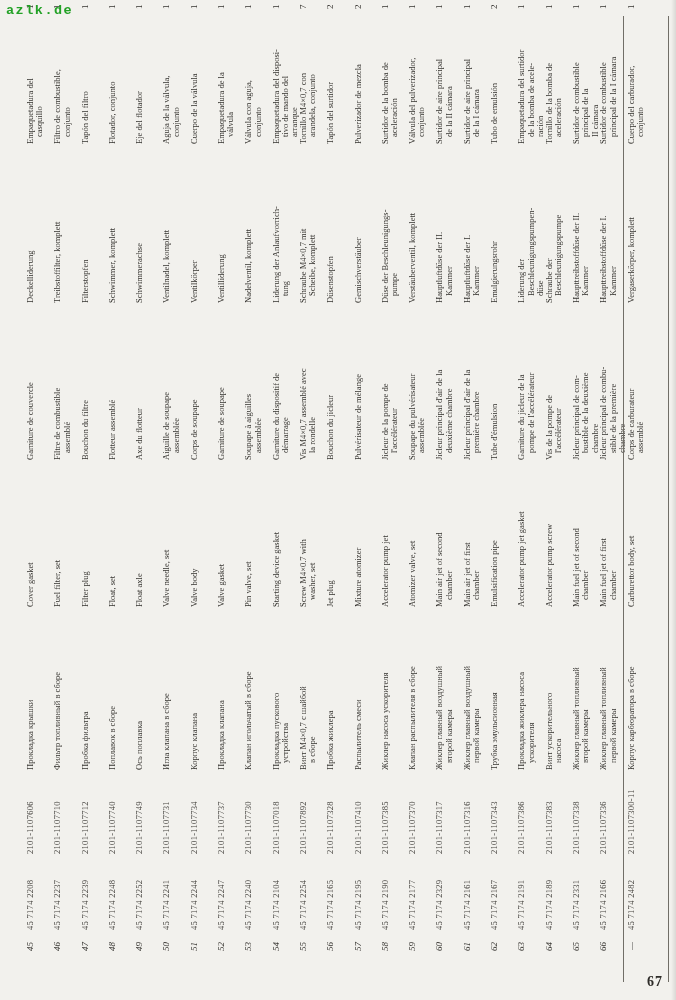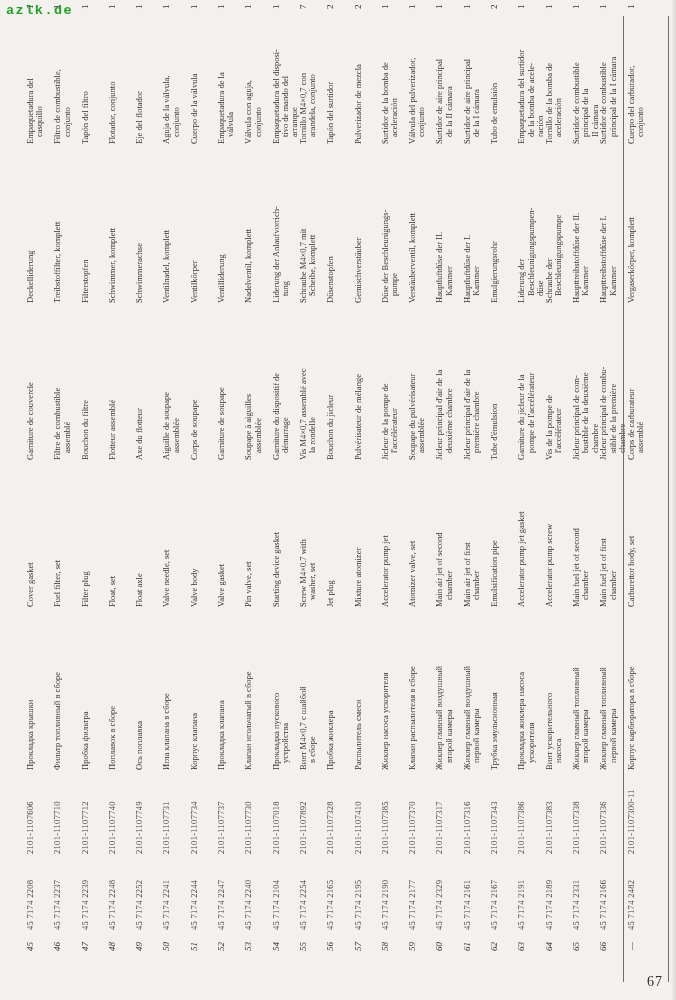--- a/index.html
+++ b/index.html
@@ -45,21 +45,21 @@
   .rule-bottom     { top:668px; }
 
   .watermark {
     position:absolute; top:3px; left:6px;
     font-family:"Liberation Mono","DejaVu Sans Mono",monospace;
     font-weight:bold; font-size:13.5px; letter-spacing:1.5px;
     color:#23a126; z-index:5;
   }
   .pageno {
     position:absolute; bottom:10px; right:13px;
-    font-size:14px; font-weight:normal; letter-spacing:1px; color:#2e2c29;
+    font-size:14px; font-weight:bold; letter-spacing:1px; color:#2e2c29;
   }
 </style>
 </head>
 <body>
 
 <div class="page">
 
   <div class="rotated">
     <div class="tbl">
   <div class="trow">

